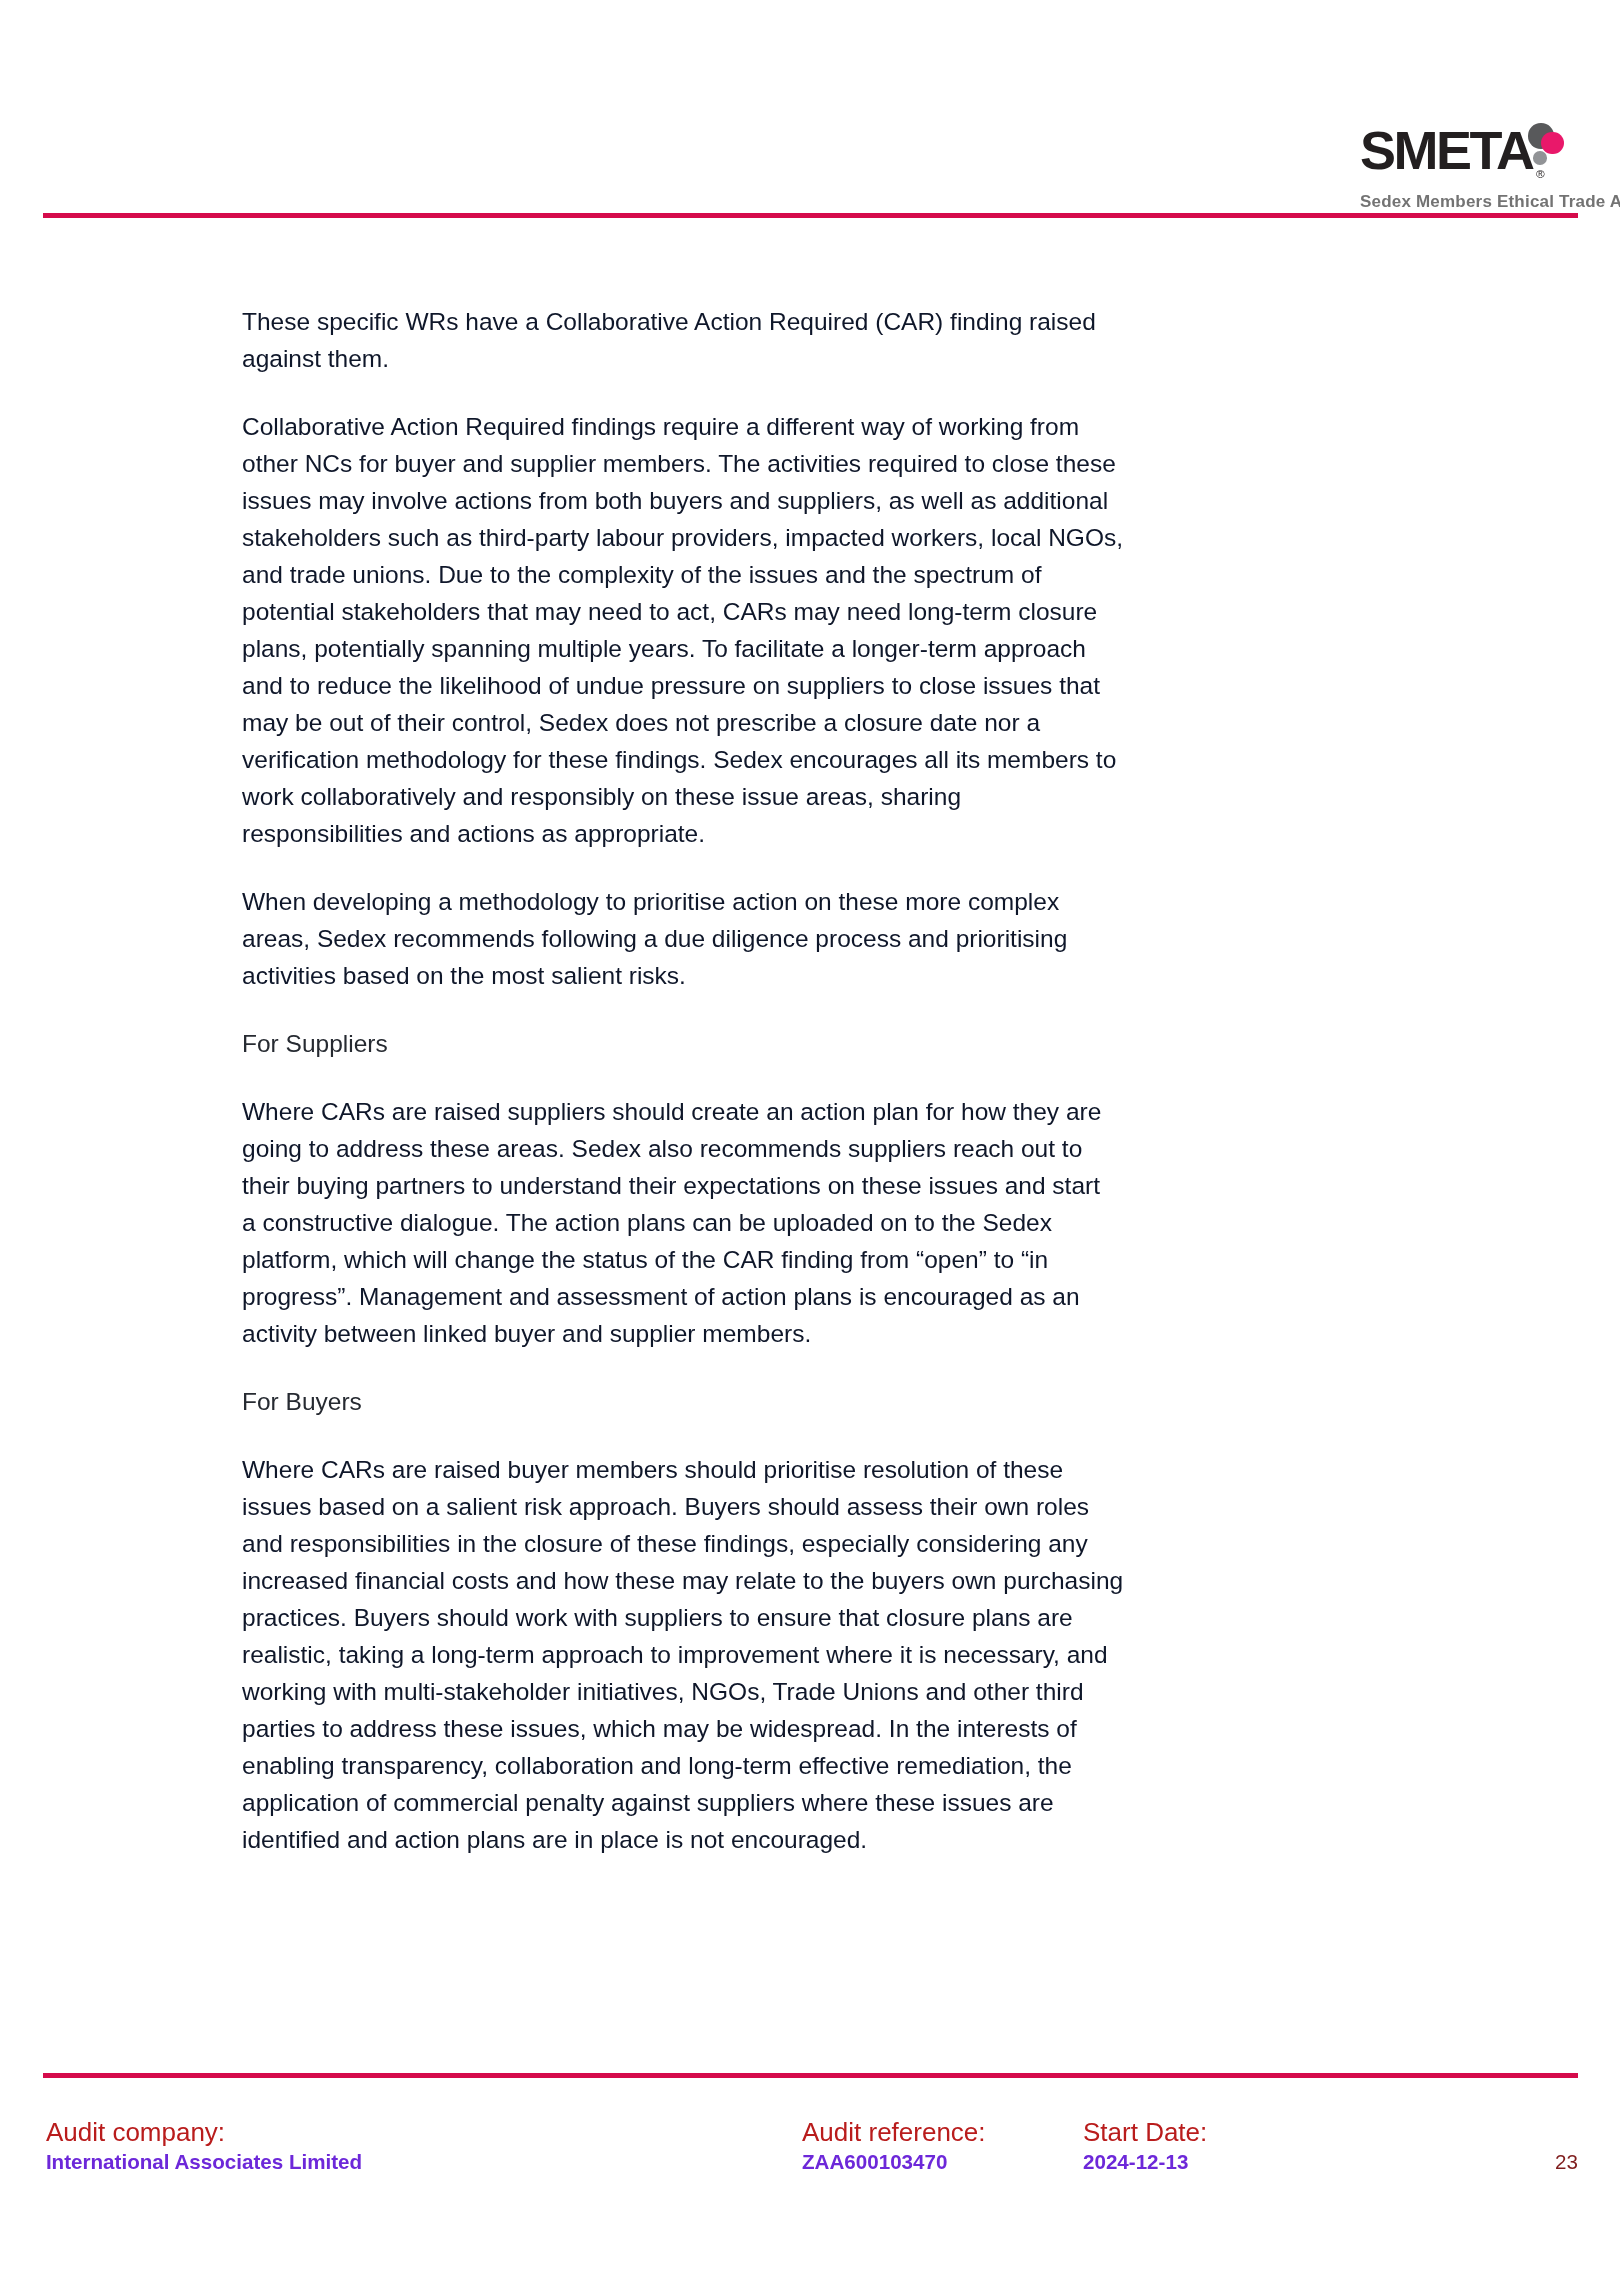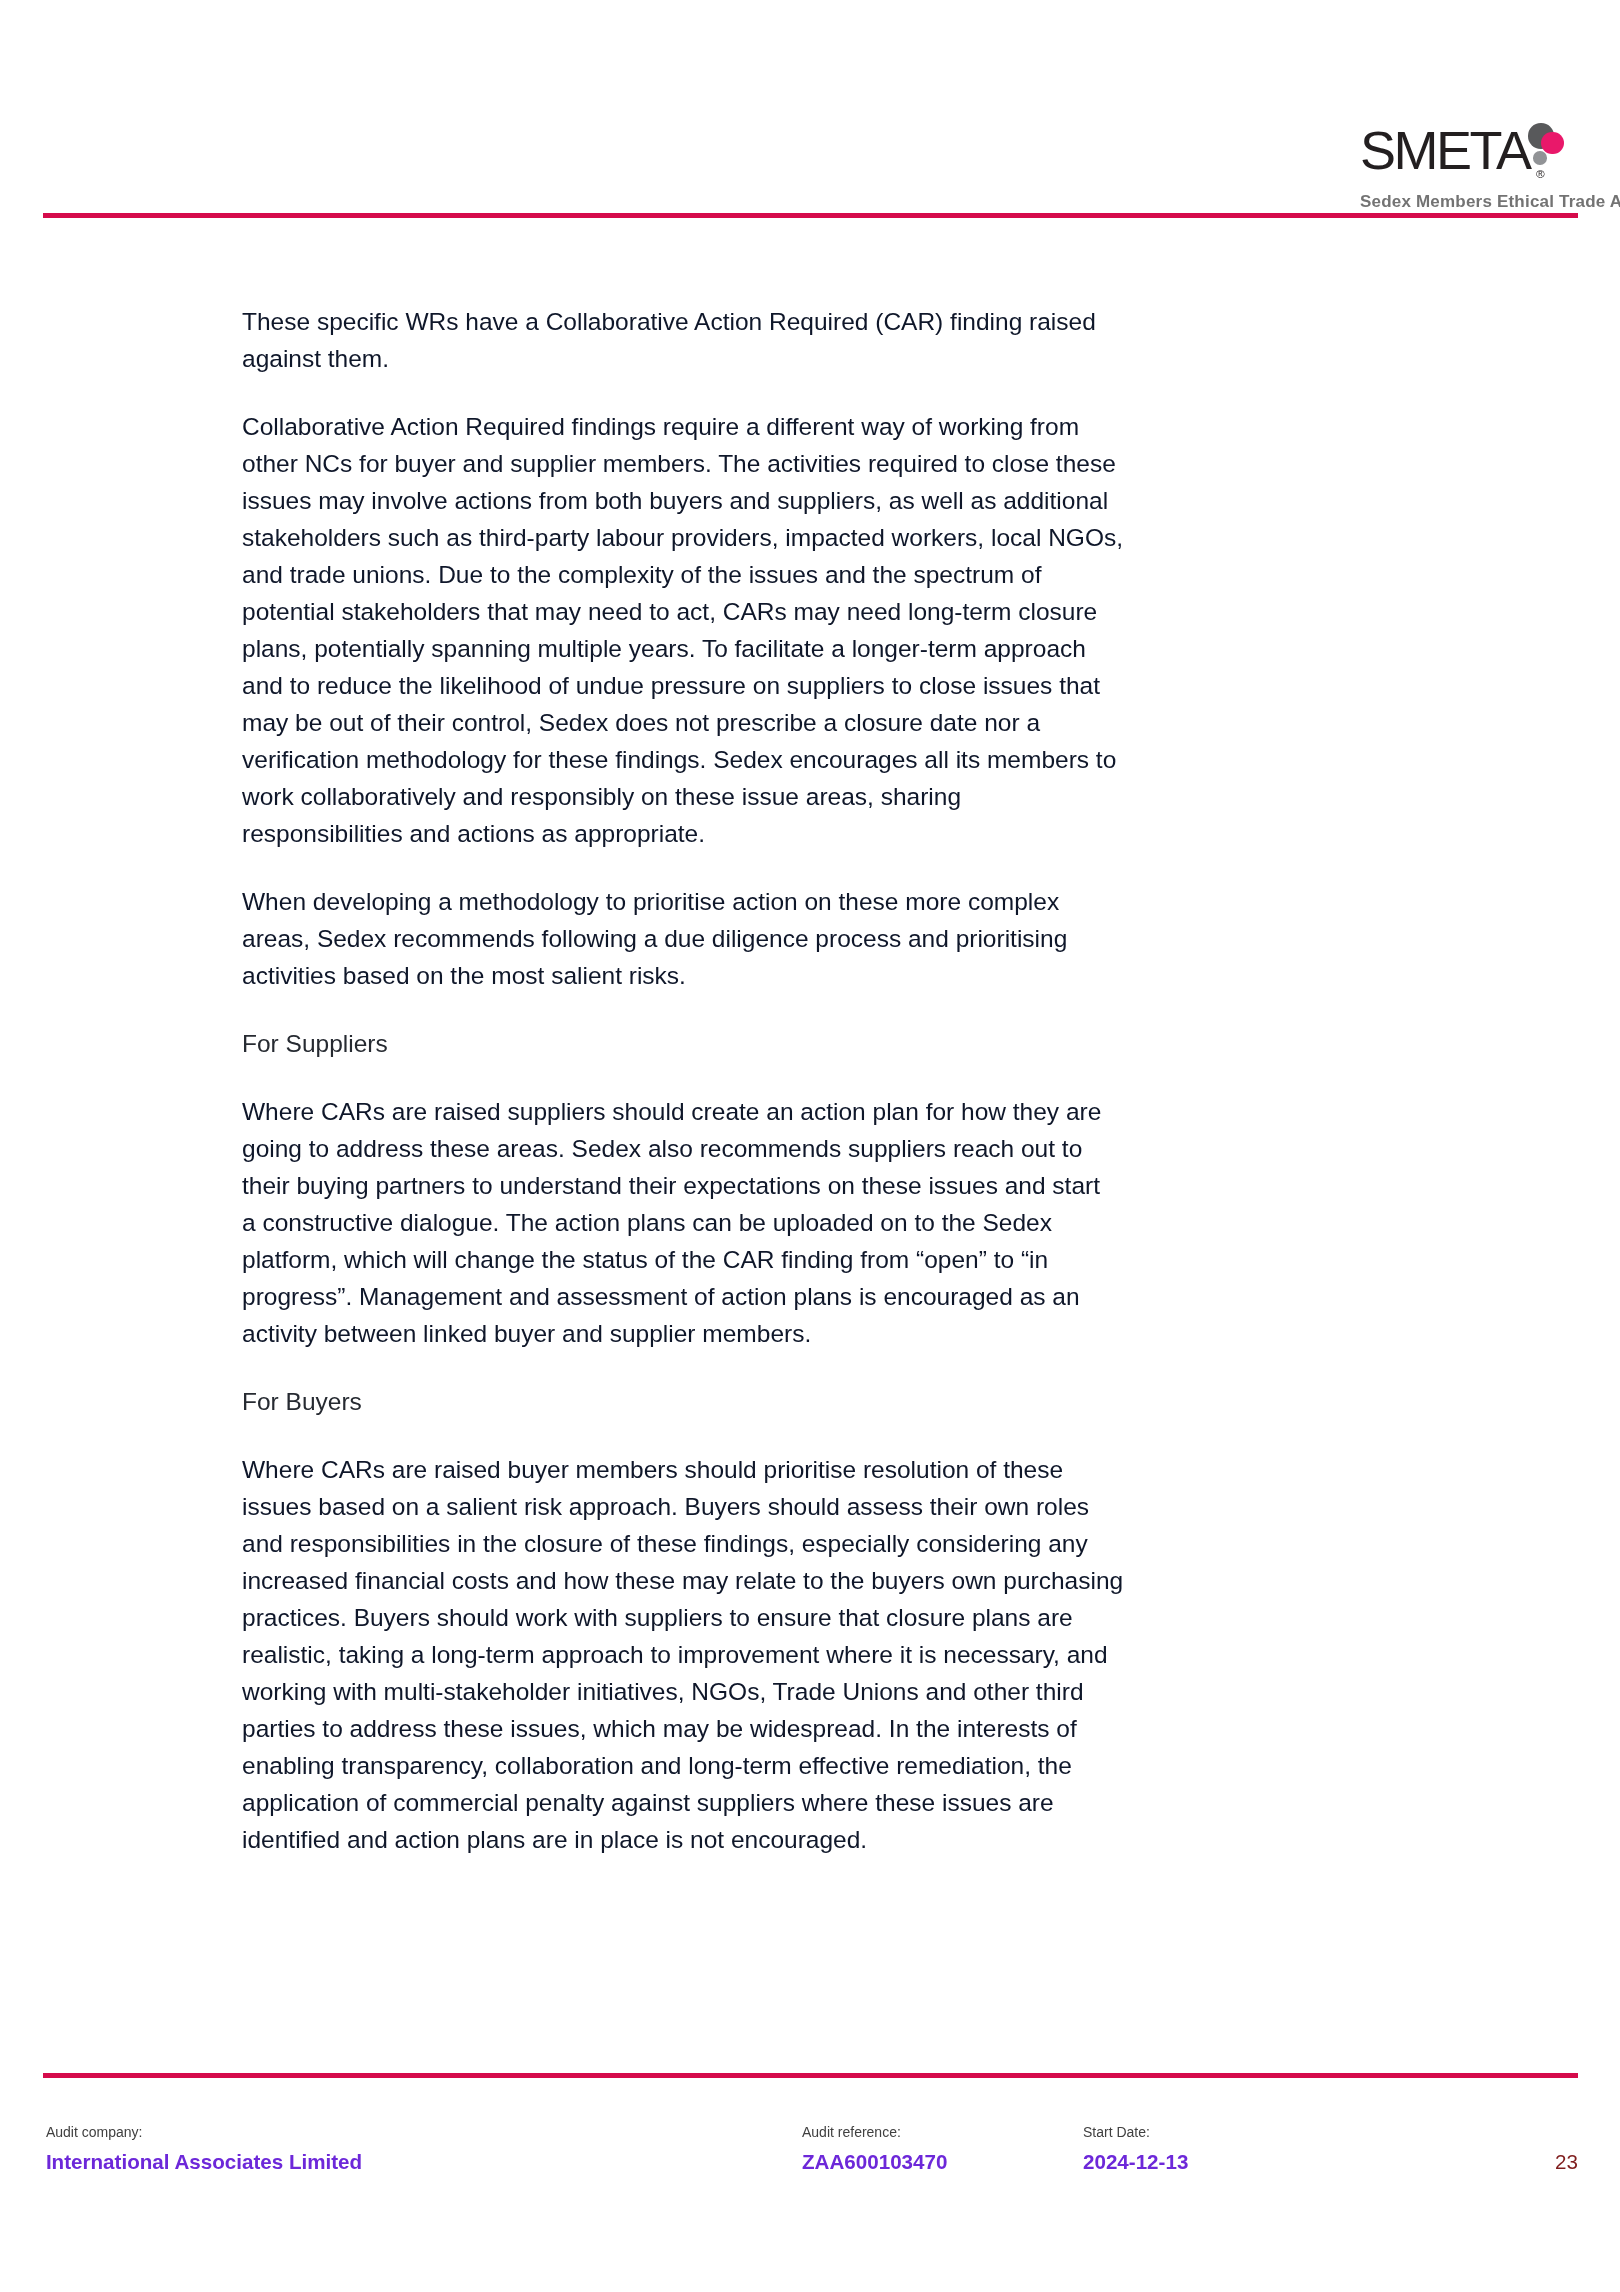--- a/index.html
+++ b/index.html
@@ -13,21 +13,21 @@
   .page { position: absolute; inset: 0; background: #ffffff; }
 
   
   .rule { position: absolute; left: 43px; width: 1535px; height: 4.9px; background: #d50b4b; }
   .rule-top { top: 213px; }
   .rule-bottom { top: 2073px; }
 
   .logo { position: absolute; left: 1360px; top: 123px; width: 218px; height: 78px; }
   .logo .wordmark {
     position: absolute; left: 0; top: 0;
-    font-size: 54px; line-height: 54px; font-weight: 400;
+    font-size: 54px; line-height: 54px; font-weight: 700;
     letter-spacing: -2.5px; color: #231f20; white-space: nowrap;
   }
   .logo .circle { position: absolute; border-radius: 50%; }
   .logo .c-dark { left: 168px; top: 0px;  width: 25.5px; height: 25.5px; background: #58595b; z-index: 1; }
   .logo .c-pink { left: 181px; top: 8.8px;  width: 22.5px; height: 22.5px; background: #e9186a; z-index: 2; }
   .logo .c-gray { left: 173px; top: 28px; width: 13.7px; height: 13.7px; background: #919396; z-index: 1; }
   .logo .reg { position: absolute; left: 176px; top: 44px; font-size: 11.8px; color: #231f20; }
   .logo .tagline {
     position: absolute; left: 0; top: 69px;
     font-size: 17px; font-weight: 700; letter-spacing: 0.2px;
@@ -46,21 +46,21 @@
     color: #262a31;
     margin: 0 0 31px 0;
   }
 
   
   .footer-row { position: absolute; left: 43px; top: 2117px; width: 1535px; height: 69px; }
   .fcol { position: absolute; top: 0; }
   .fcol-1 { left: 2.9px; }
   .fcol-2 { left: 759px; }
   .fcol-3 { left: 1040px; }
-  .flabel { font-size: 14px; line-height: 30px; color: #404040; }
+  .flabel { font-size: 26px; line-height: 30px; color: #b91c1c; }
   .fvalue { font-size: 20.6px; line-height: 30px; font-weight: 700; color: #6d28d9; }
   .page-num { position: absolute; right: 0; top: 30px; font-size: 20.6px; line-height: 30px; color: #7f1d1d; }
 </style>
 </head>
 <body>
 
 <div class="page">
 
   <div class="logo">
     <div class="wordmark">SMETA</div>

